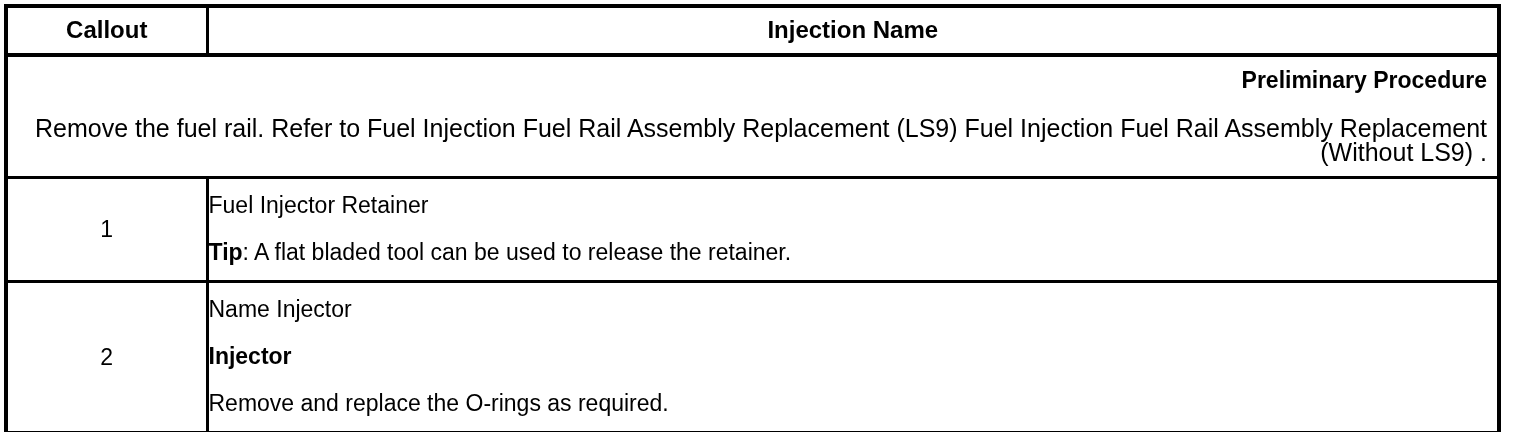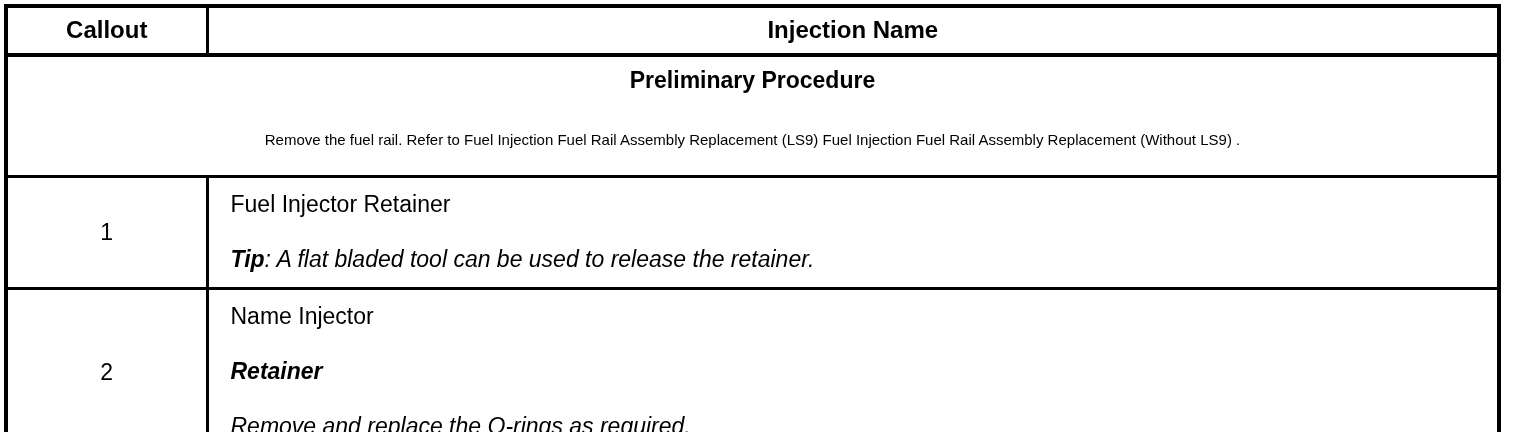--- a/index.html
+++ b/index.html
@@ -69,51 +69,50 @@
     vertical-align: middle;
     font-size: 23px;
     line-height: 27px;
   }
   .name-cell {
     border-top: 3px solid #000000;
     text-align: left;
     vertical-align: top;
     font-size: 23px;
     line-height: 27px;
-    padding: 13px 8px 14px 22px;
+    padding: 13px 8px 14px 0;
   }
 
   
   .prelim-cell {
-    text-align: center;
+    text-align: right;
     vertical-align: top;
     font-size: 23px;
     line-height: 31px;
     padding: 10px 10px 12px 10px;
     border-top: 0;
   }
   .prelim-heading {
     font-weight: bold;
     font-size: 23px;
     line-height: 27px;
     display: block;
     margin: 0 0 22px 0;
   }
   .prelim-body {
     display: block;
-    font-size: 15px;
-    line-height: 47px;
+    font-size: 25px;
+    line-height: 24px;
   }
 
   .row-line {
     display: block;
   }
   .row-line + .row-line {
-    margin-top: 28px;
-    font-style: italic;
+    margin-top: 20px;
   }
   .bold-lead {
     font-weight: bold;
   }
   .bold-line {
     font-weight: bold;
   }
 
   .callout-num {
     display: block;
@@ -152,21 +151,21 @@
           <span class="row-line"><span class="bold-lead">Tip</span><span>: A flat bladed tool can be used to release the retainer.</span></span>
         </td>
       </tr>
 
       <tr>
         <td class="callout-cell">
           <span class="callout-num">2</span>
         </td>
         <td class="name-cell">
           <span class="row-line">Name Injector</span>
-          <span class="row-line bold-line">Retainer</span>
+          <span class="row-line bold-line">Injector</span>
           <span class="row-line">Remove and replace the O-rings as required.</span>
         </td>
       </tr>
 
     </tbody>
   </table>
 
 </div>
 
 </body></html>

